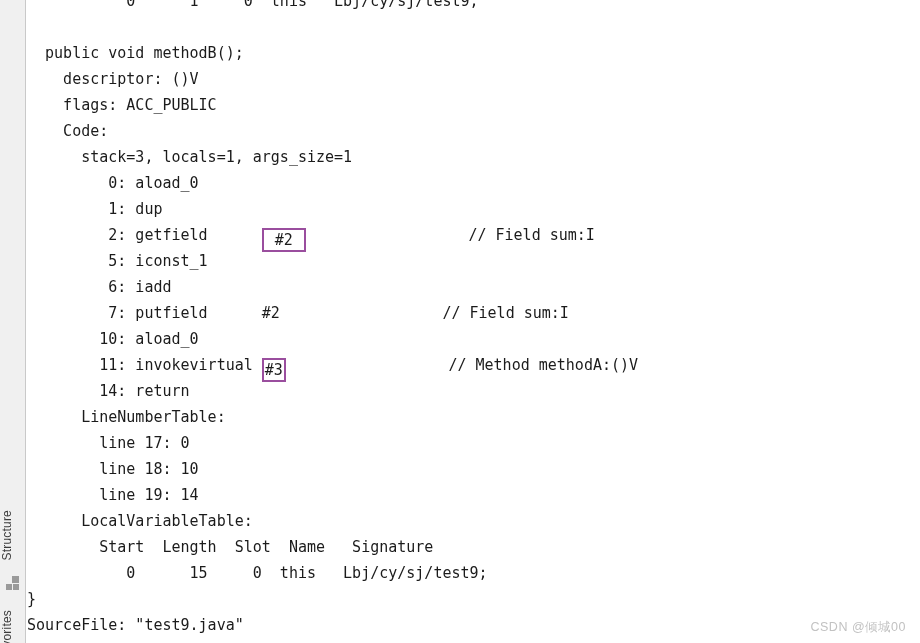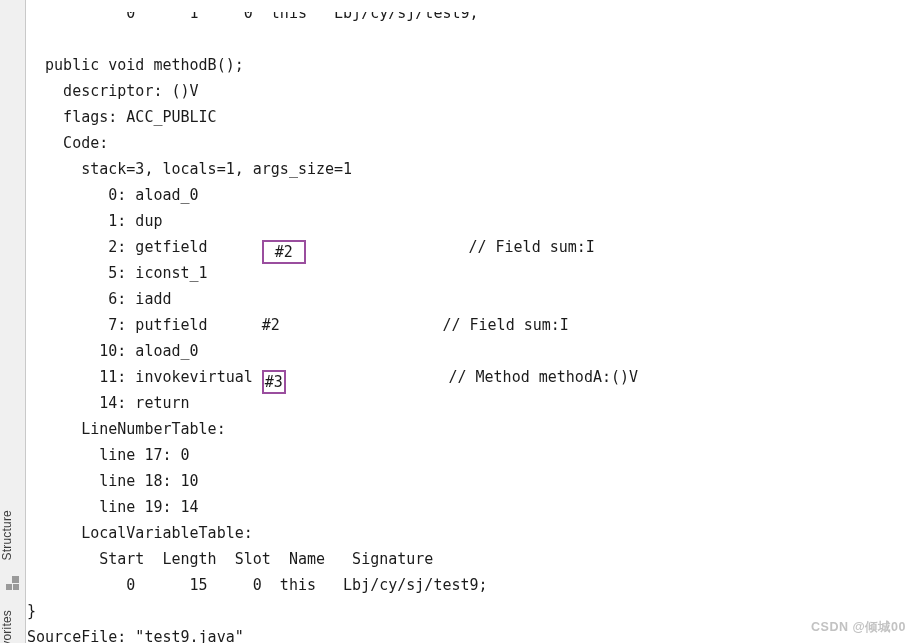--- a/index.html
+++ b/index.html
@@ -66,21 +66,20 @@
 
   
   #code-area {
     position: absolute;
     left: 27px;
     top: 0;
     right: 0;
     bottom: 0;
     background: #ffffff;
     overflow: hidden;
-    margin-top: 12px;
   }
   #code-block {
     position: absolute;
     left: 0;
     top: -12px;
     margin: 0;
     padding: 0;
     font-family: "DejaVu Sans Mono", monospace;
     font-size: 15px;
     line-height: 26px;
@@ -113,21 +112,20 @@
   
   #watermark {
     position: absolute;
     right: 14px;
     bottom: 7px;
     font-family: "Liberation Sans", sans-serif;
     font-size: 12.5px;
     color: #c2c2c2;
     letter-spacing: 0.5px;
     user-select: none;
-    font-weight: bold;
   }
 </style>
 </head>
 <body>
 
 <div id="tool-sidebar">
 
   <div class="vtool" id="sidebar-item-structure">
     <span>Structure</span>
   </div>

